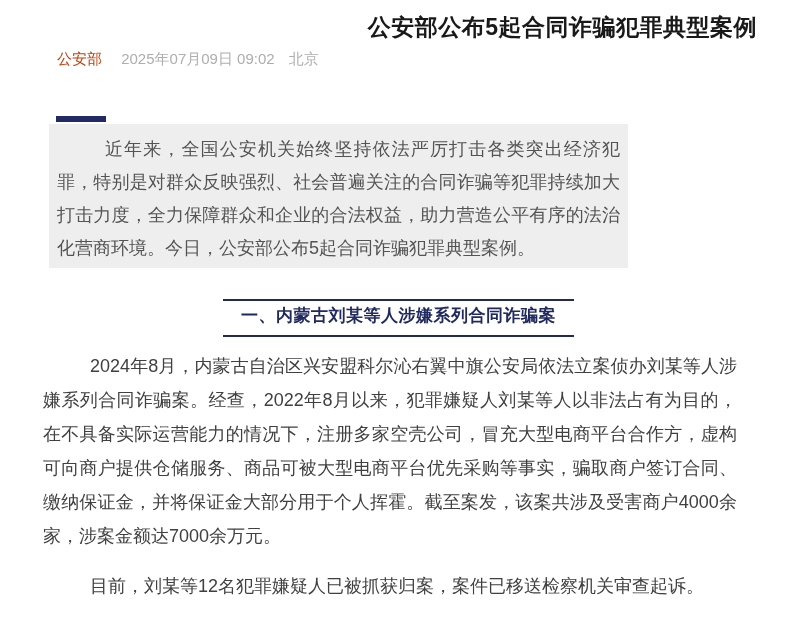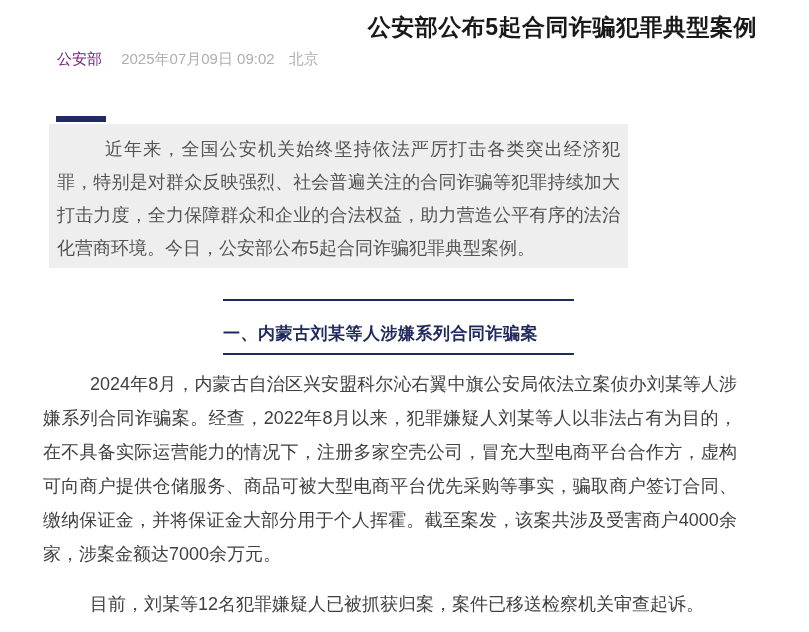--- a/index.html
+++ b/index.html
@@ -23,21 +23,21 @@
     color: #191919;
     letter-spacing: 0.5px;
     text-align: right;
   }
   .byline {
     margin: 7px 0 0 57px;
     font-size: 15px;
     line-height: 20px;
     white-space: nowrap;
   }
-  .byline .author { color: #701a75; margin-right: 15px; cursor: pointer; margin-top: 8px; }
+  .byline .author { color: #c2410c; margin-right: 15px; cursor: pointer; margin-top: 8px; }
   .byline .meta   { color: #aeaeae; margin-right: 10px; text-align: center; }
 
   .accent-bar {
     margin: 47px 0 0 56px;
     width: 50px;
     height: 6px;
     background: #212a63;
   }
   .summary-box {
     margin: 2px 0 0 49px;
@@ -52,21 +52,22 @@
     color: #545454;
     text-indent: 48px;
     text-align: justify;
   }
 
   .section-heading {
     margin: 31px 0 12px 223px;
     width: 351px;
     border-top: 2px solid #212a5e;
     border-bottom: 2px solid #212a5e;
-    padding: 21px 0 8px 0;
+    padding: 3px 0 8px 0;
+    text-align: center;
     color: #212a5e;
     font-size: 17px;
     line-height: 23px;
     font-weight: bold;
     letter-spacing: 0.5px;
   }
 
   .para {
     margin: 5px 0 0 43px;
     width: 694px;

